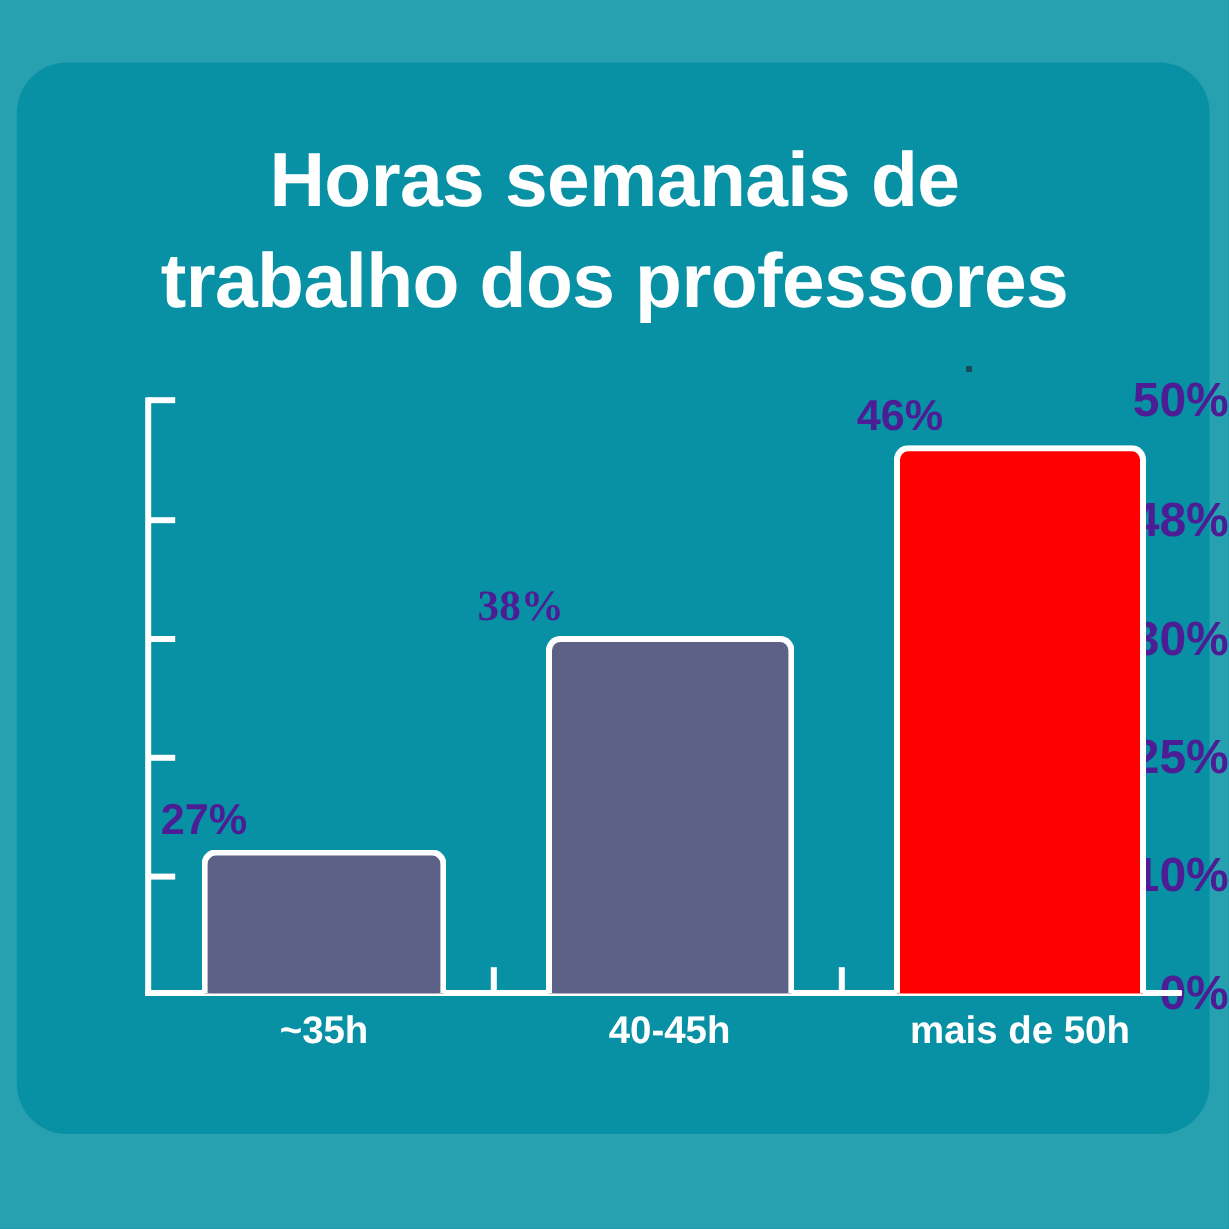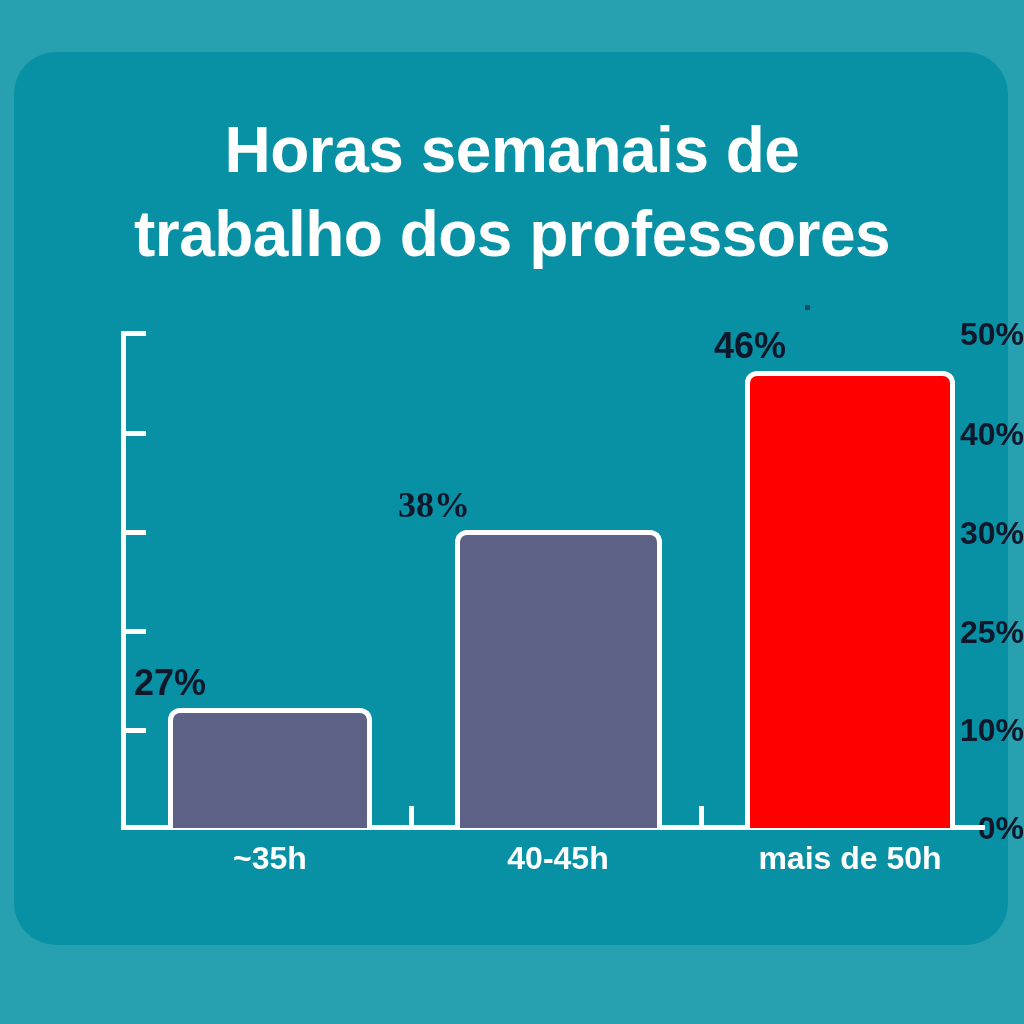--- a/index.html
+++ b/index.html
@@ -84,22 +84,22 @@
     width: 22px;
     height: 5px;
     background: #ffffff;
   }
 
   .y-tick-label {
     position: absolute;
     right: 0;
     width: 100px;
     text-align: right;
-    color: #0f172a;
-    font-size: 32px;
+    color: #4c1d95;
+    font-size: 40px;
     font-weight: bold;
     transform: translateY(-50%);
   }
 
   .x-tick {
     position: absolute;
     top: 806px;
     width: 5px;
     height: 22px;
     background: #ffffff;
@@ -111,21 +111,21 @@
     box-sizing: border-box;
     border: 5px solid #ffffff;
     border-bottom: none;
     border-top-left-radius: 12px;
     border-top-right-radius: 12px;
   }
 
   .bar-value {
     position: absolute;
     text-align: center;
-    color: #0f172a;
+    color: #4c1d95;
     font-size: 36px;
     font-weight: bold;
     transform: translateX(-50%);
   }
 
   .x-label {
     position: absolute;
     top: 840px;
     text-align: left;
     color: #ffffff;
@@ -160,21 +160,21 @@
     <div class="y-axis"></div>
 
     <div class="y-tick" style="top:331px"></div>
     <div class="y-tick" style="top:431px"></div>
     <div class="y-tick" style="top:530px"></div>
     <div class="y-tick" style="top:629px"></div>
     <div class="y-tick" style="top:728px"></div>
     <div class="y-tick" style="top:825px"></div>
 
     <div class="y-tick-label" style="top:334px">50%</div>
-    <div class="y-tick-label" style="top:434px">40%</div>
+    <div class="y-tick-label" style="top:434px">48%</div>
     <div class="y-tick-label" style="top:533px">30%</div>
     <div class="y-tick-label" style="top:632px">25%</div>
     <div class="y-tick-label" style="top:730px">10%</div>
     <div class="y-tick-label" style="top:828px">0%</div>
 
     <div class="x-axis"></div>
     <div class="x-tick" style="left:409px"></div>
     <div class="x-tick" style="left:699px"></div>
 
     <div class="bar" style="left:168px; top:708px; width:204px; height:120px; background:#5e6186;"></div>

